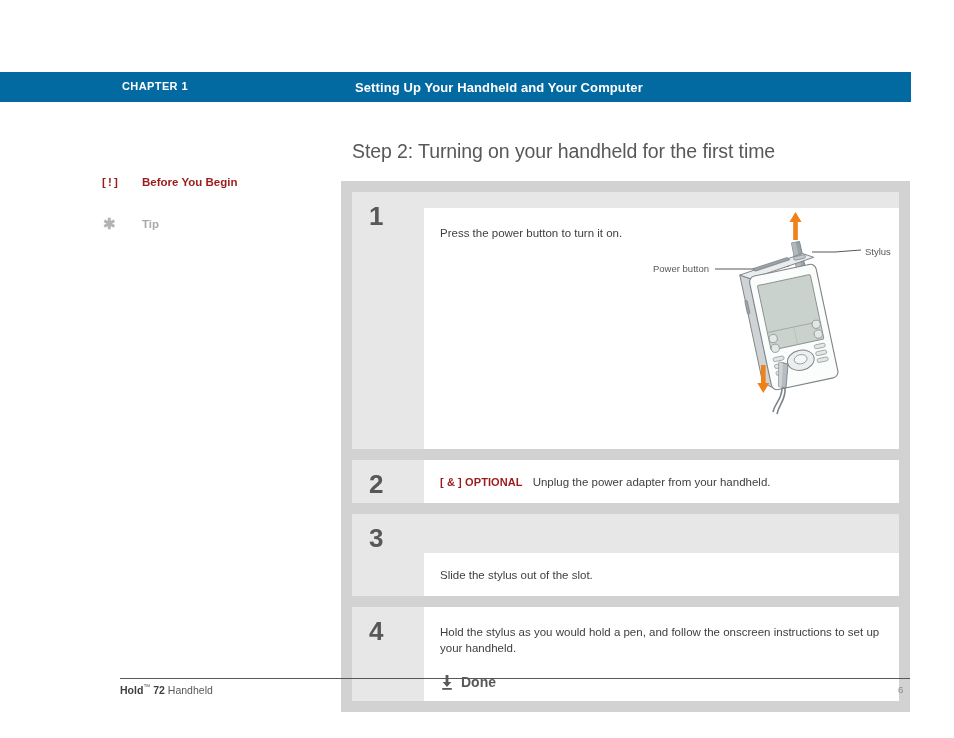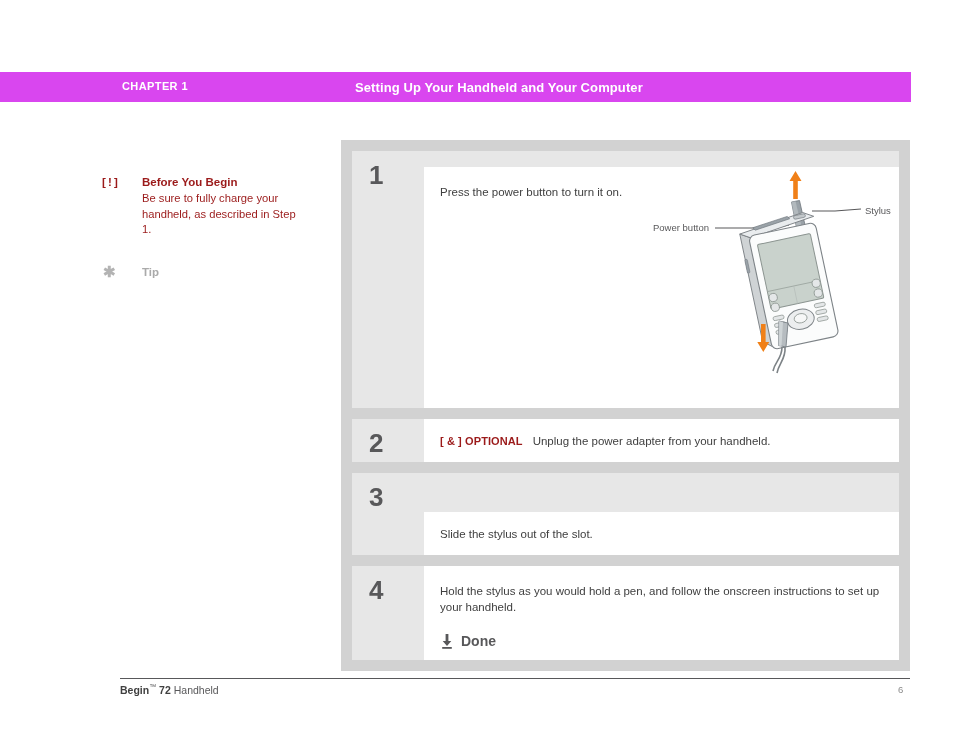--- a/index.html
+++ b/index.html
@@ -15,21 +15,21 @@
     position: relative;
   }
 
   
   .chapter-bar {
     position: absolute;
     left: 0;
     top: 72px;
     width: 911px;
     height: 30px;
-    background: #d946ef;
+    background: #0369a1;
   }
   .chapter-bar .chapter-label {
     position: absolute;
     left: 122px;
     top: 8px;
     font-size: 11px;
     font-weight: bold;
     color: #ffffff;
     letter-spacing: 0.4px;
   }
@@ -213,35 +213,35 @@
   <span class="chapter-label">CHAPTER 1</span>
   <span class="chapter-title">Setting Up Your Handheld and Your Computer</span>
 </div>
 
 <div class="sidebar">
 
   <div class="note-block">
     <div class="note-icon alert">[ ! ]</div>
     <div class="note-body">
       <div class="note-heading alert">Before You Begin</div>
-      <div class="note-text alert">Be sure to fully charge your handheld, as described in Step 1.</div>
     </div>
   </div>
 
   <div class="note-block" style="margin-top:26px">
     <div class="note-icon tip">✱</div>
     <div class="note-body">
       <div class="note-heading tip">Tip</div>
     </div>
   </div>
 
 </div>
 
 <div class="main">
 
+  <h1 class="page-title">Step 2: Turning on your handheld for the first time</h1>
 
   <div class="steps-frame">
 
     <div class="step step-1">
       <div class="step-num">1</div>
       <div class="step-content">
         <div class="step-text">Press the power button to turn it on.</div>
 
         <div class="illustration">
           <svg viewBox="0 0 260 215" width="260" height="215">
@@ -355,15 +355,15 @@
           <span class="done-label">Done</span>
         </div>
       </div>
     </div>
 
   </div>
 </div>
 
 <div class="footer-rule"></div>
 <div class="footer-left">
-  <b>Begin</b><span class="tm">™</span>&nbsp;<b>72</b>&nbsp;<span>Handheld</span>
+  <b>Hold</b><span class="tm">™</span>&nbsp;<b>72</b>&nbsp;<span>Handheld</span>
 </div>
 <div class="footer-page">6</div>
 
 </body></html>

